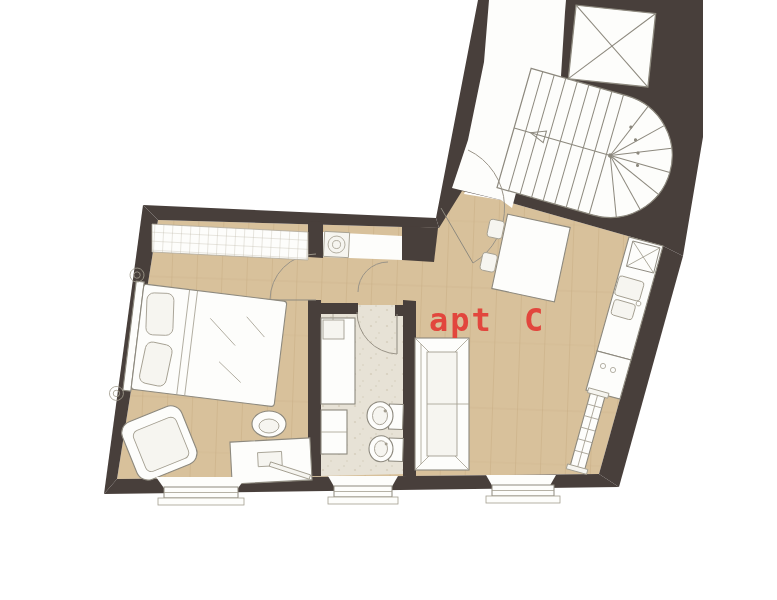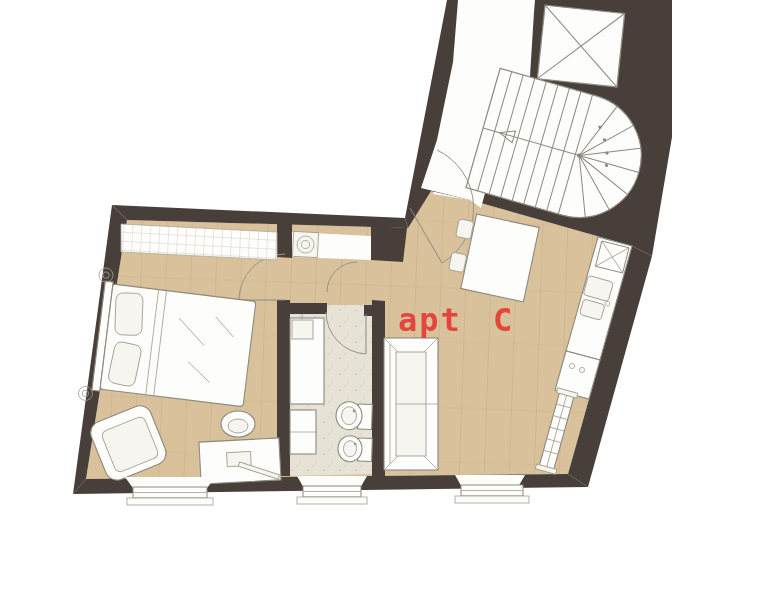--- a/index.html
+++ b/index.html
@@ -2,21 +2,21 @@
 <html style="--wall: #483f3b; --wood-floor: #d8c19b; --wood-grain: #c3a87f; --tile-floor: #e7e2d6; --outline: #8d897e; --furniture-fill: #fdfdfb; --label-red: #e2463d; --background: #ffffff;"><head>
 <meta charset="utf-8">
 <style>
   :root{
     --wall:#483f3b; --wood-floor:#d8c19b; --wood-grain:#c3a87f;
     --tile-floor:#e7e2d6; --outline:#8d897e; --furniture-fill:#fdfdfb;
     --label-red:#e2463d; --background:#ffffff;
   }
   html,body{margin:0;padding:0;background:var(--background);}
   .stage{position:relative;width:672px;height:600px;background:var(--background);overflow:hidden;
-         font-family:"DejaVu Sans","Liberation Sans",sans-serif;}
+         font-family:"DejaVu Sans","Liberation Sans",sans-serif;padding-left:31px;}
   svg{display:block}
   .wall{fill:var(--wall);stroke:none}
   .white{fill:#fdfdfb}
   .thin{stroke:var(--outline);stroke-width:1;fill:none}
   .thin2{stroke:#a39e90;stroke-width:0.8;fill:none}
   .furn{fill:var(--furniture-fill);stroke:var(--outline);stroke-width:1.1}
   .furnlight{fill:#f6f5f0;stroke:#a39e90;stroke-width:0.9}
   .arc{stroke:#9a9488;stroke-width:1;fill:none}
   .tread{stroke:#8d897e;stroke-width:1;fill:none}
   .pf-wood{fill:var(--wood-floor)}

